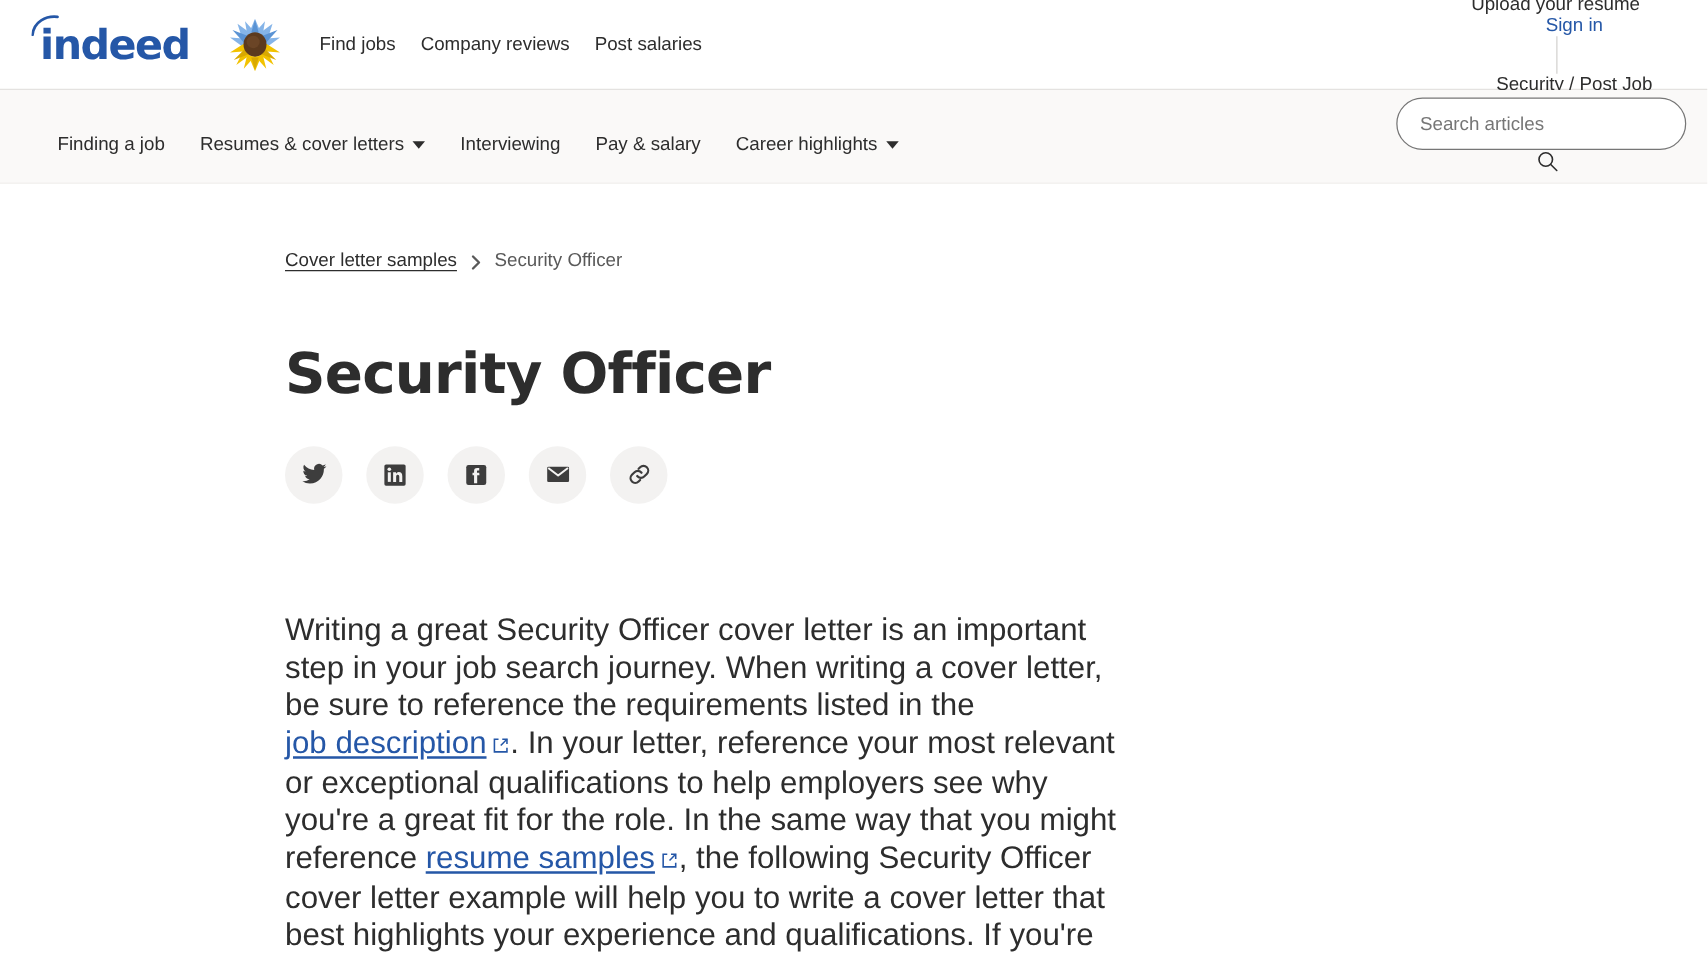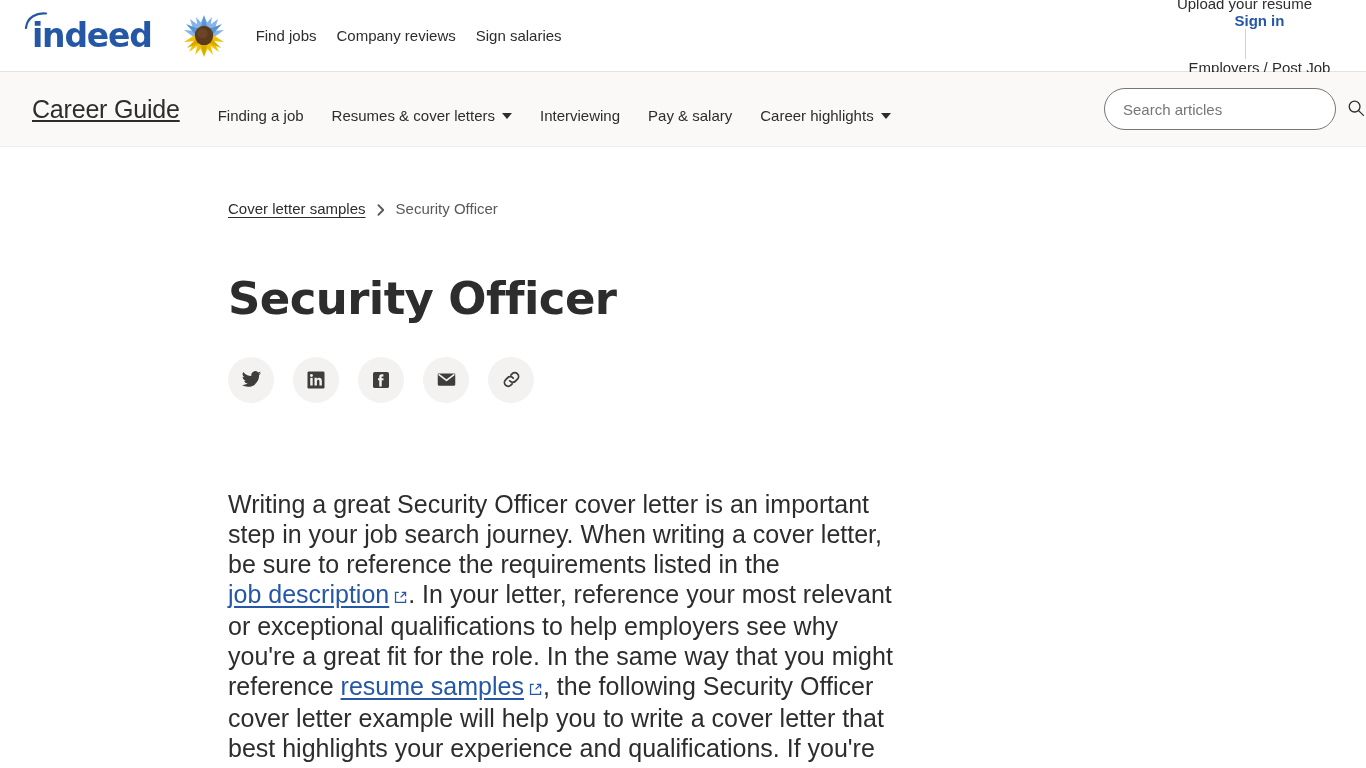--- a/index.html
+++ b/index.html
@@ -70,21 +70,21 @@
   }
   .gnav-right a {
     font-size: 15px;
     color: #2d2d2d;
     text-decoration: none;
     white-space: nowrap;
   }
   .upload-resume { margin-right: 30px; }
   .signin {
     color: #2557a7 !important;
-    font-weight: 700;
+    font-weight: 400;
   }
   .vrule {
     width: 1px; height: 30px;
     background: #d4d2d0;
     margin-right: 28px;
   }
 
   
   .cg-nav {
     position: relative;
@@ -119,23 +119,23 @@
     border-left: 5px solid transparent;
     border-right: 5px solid transparent;
     border-top: 6px solid #2d2d2d;
     display: inline-block;
     position: relative;
     top: 1px;
   }
 
   .cg-search-wrap {
     position: absolute;
-    right: 0px; top: 50%;
+    right: 17px; top: 50%;
     transform: translateY(-50%);
-    display: flex; align-items: center;
+    display: flex; align-items: center; flex-direction: column;
   }
   .cg-search {
     width: 232px;
     height: 42px;
     border: 1px solid #767676;
     border-radius: 22px;
     background: #fff;
     padding: 0 18px;
     font-size: 15px;
     font-family: "Liberation Sans", sans-serif;
@@ -276,34 +276,33 @@
             <ellipse cx="22" cy="21.5" rx="9.2" ry="9.8" fill="#5c3a1e"></ellipse>
             <ellipse cx="20.5" cy="19.5" rx="5.2" ry="5" fill="#6b4526"></ellipse>
           </g>
         </svg>
       </span>
     </a>
 
     <nav class="gnav-links">
       <a class="gnav-link" href="#">Find jobs</a>
       <a class="gnav-link" href="#">Company reviews</a>
-      <a class="gnav-link" href="#">Sign salaries</a>
+      <a class="gnav-link" href="#">Post salaries</a>
     </nav>
   </div>
 
   <div class="gnav-right">
     <a class="upload-resume" href="#">Upload your resume</a>
     <a class="signin" href="#">Sign in</a>
     <span class="vrule"></span>
-    <a href="#">Employers / Post Job</a>
+    <a href="#">Security / Post Job</a>
   </div>
 </header>
 
 <nav class="cg-nav">
-  <a href="#" class="cg-title">Career Guide</a>
 
   <div class="cg-items">
     <a class="cg-item" href="#">
       <span>Finding a job</span>
     </a>
     <a class="cg-item" href="#">
       <span>Resumes &amp; cover letters</span>
       <i class="caret"></i>
     </a>
     <a class="cg-item" href="#">

